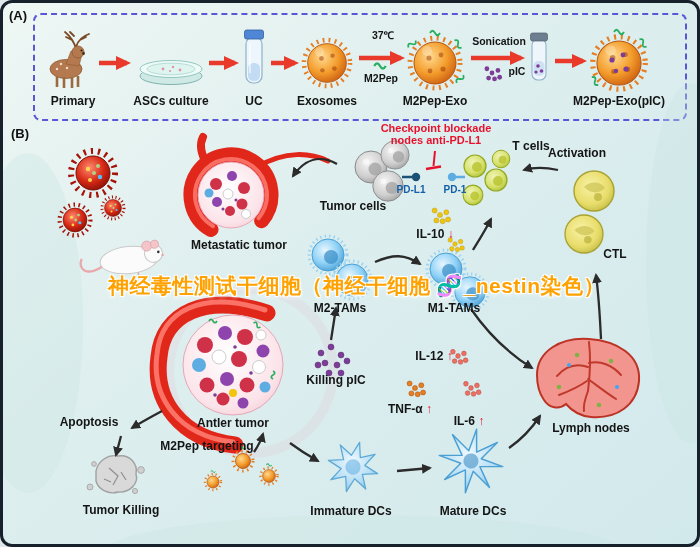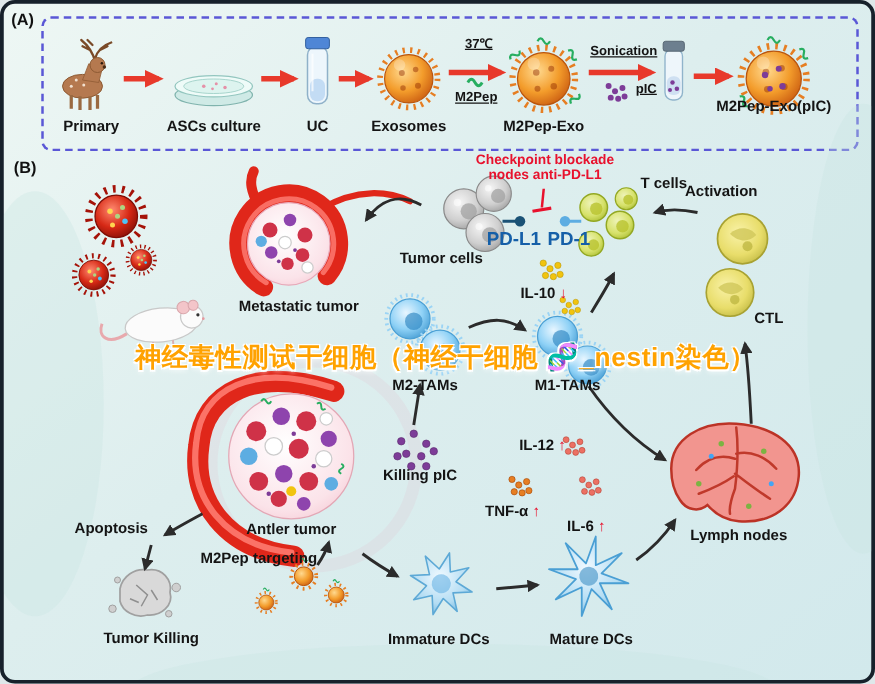--- a/index.html
+++ b/index.html
@@ -6,23 +6,23 @@
   .stage{position:relative;width:700px;height:547px;box-sizing:border-box;
     background:linear-gradient(140deg,#eef7f4 0%,#ddeeee 45%,#d2e9ec 100%);
     border:3px solid #17212b;border-radius:12px;overflow:hidden;
     font-family:"Liberation Sans",sans-serif;}
   .panelA{position:absolute;left:30px;top:10px;width:650px;height:104px;
     border:2px dashed #5a57d6;border-radius:8px;z-index:0;}
   svg.canvas{position:absolute;left:0;top:0;z-index:1;}
   .tag{position:absolute;font-size:13px;font-weight:bold;color:#111;z-index:3;white-space:nowrap;}
   .lbl{position:absolute;transform:translateX(-50%);white-space:nowrap;
     font-size:12px;font-weight:bold;color:#141414;z-index:3;line-height:1.1;}
-  .sm{font-size:10.5px;text-decoration:underline;}
+  .sm{font-size:10.5px;}
   .red{color:#e8112d;font-size:11px;text-align:center;}
-  .blue{color:#155fa8;font-size:15px;}
+  .blue{color:#155fa8;font-size:10px;}
   .arr{color:#e8112d;font-weight:bold;}
   .wm{position:absolute;left:13px;right:0;top:269px;text-align:center;z-index:5;
     font-size:21px;font-weight:800;color:#ffa200;letter-spacing:.5px;
     text-shadow:-1px -1px 0 #fff,1px -1px 0 #fff,-1px 1px 0 #fff,1px 1px 0 #fff,0 2px 4px rgba(255,255,255,.85);}
 </style>
 </head>
 <body>
 
 <div class="stage">
   <div class="panelA"></div>
@@ -388,21 +388,21 @@
   </svg>
 
   <div class="tag" style="left:6px;top:5px">(A)</div>
   <div class="tag" style="left:8px;top:123px">(B)</div>
 
   <div class="lbl" style="left:70px;top:92px">Primary</div>
   <div class="lbl" style="left:168px;top:92px">ASCs culture</div>
   <div class="lbl" style="left:251px;top:92px">UC</div>
   <div class="lbl" style="left:324px;top:92px">Exosomes</div>
   <div class="lbl" style="left:432px;top:92px">M2Pep-Exo</div>
-  <div class="lbl" style="left:616px;top:76px">M2Pep-Exo(pIC)</div>
+  <div class="lbl" style="left:616px;top:92px">M2Pep-Exo(pIC)</div>
   <div class="lbl sm" style="left:380px;top:27px">37℃</div>
   <div class="lbl sm" style="left:378px;top:70px">M2Pep</div>
   <div class="lbl sm" style="left:496px;top:33px">Sonication</div>
   <div class="lbl sm" style="left:514px;top:63px">pIC</div>
 
   <div class="lbl red" style="left:433px;top:119px">Checkpoint blockade</div>
   <div class="lbl red" style="left:433px;top:131px">nodes anti-PD-L1</div>
   <div class="lbl" style="left:528px;top:137px">T cells</div>
   <div class="lbl" style="left:574px;top:144px">Activation</div>
   <div class="lbl" style="left:350px;top:197px">Tumor cells</div>

